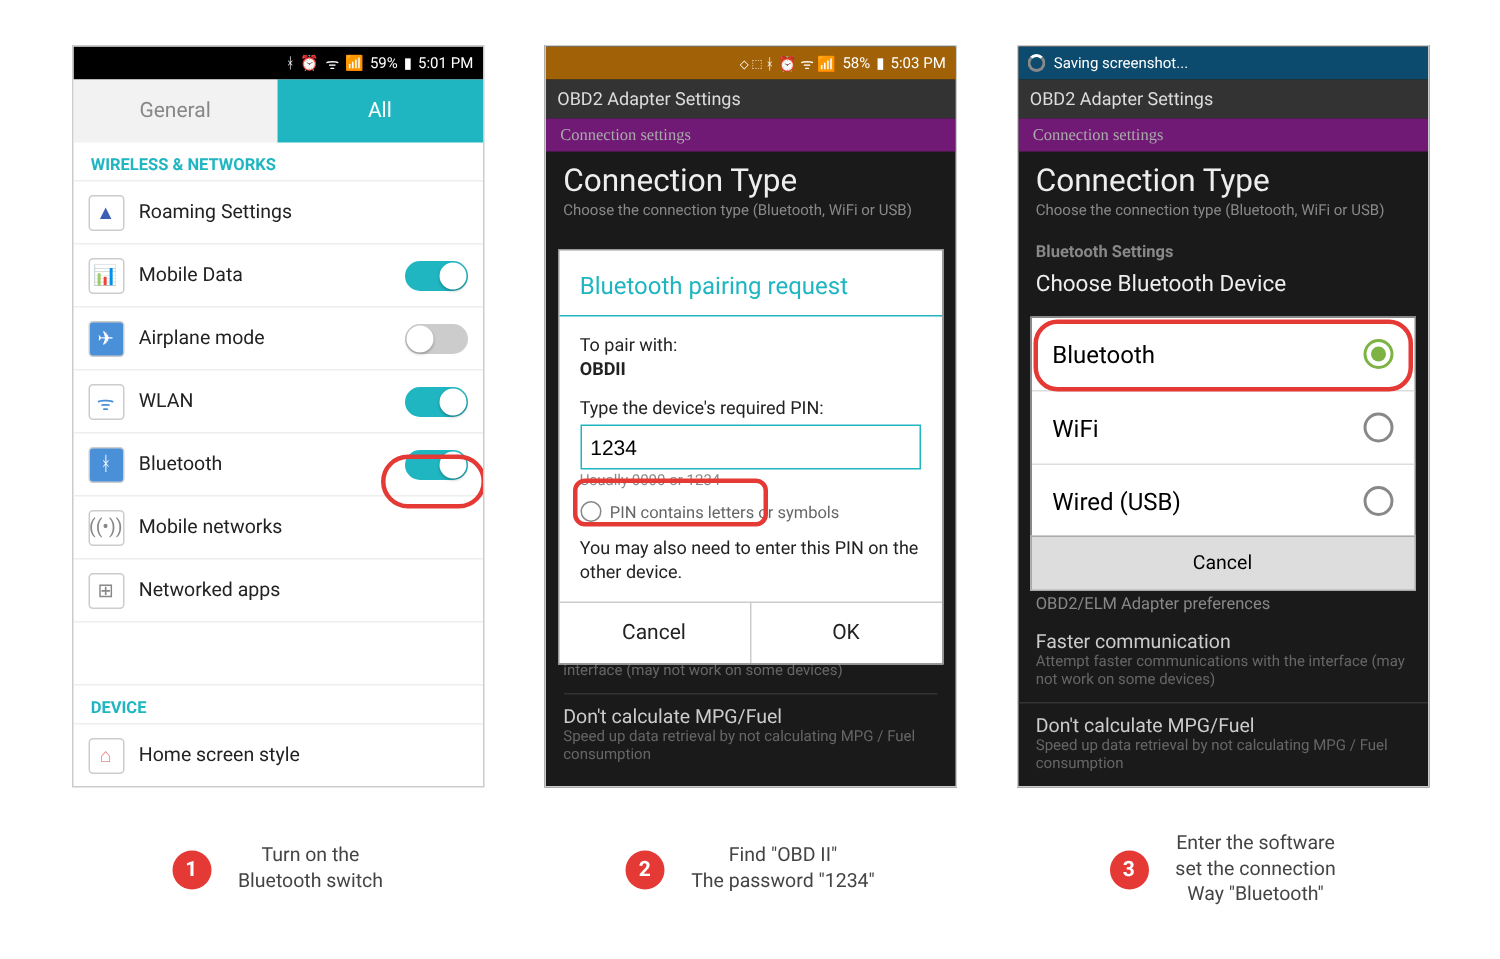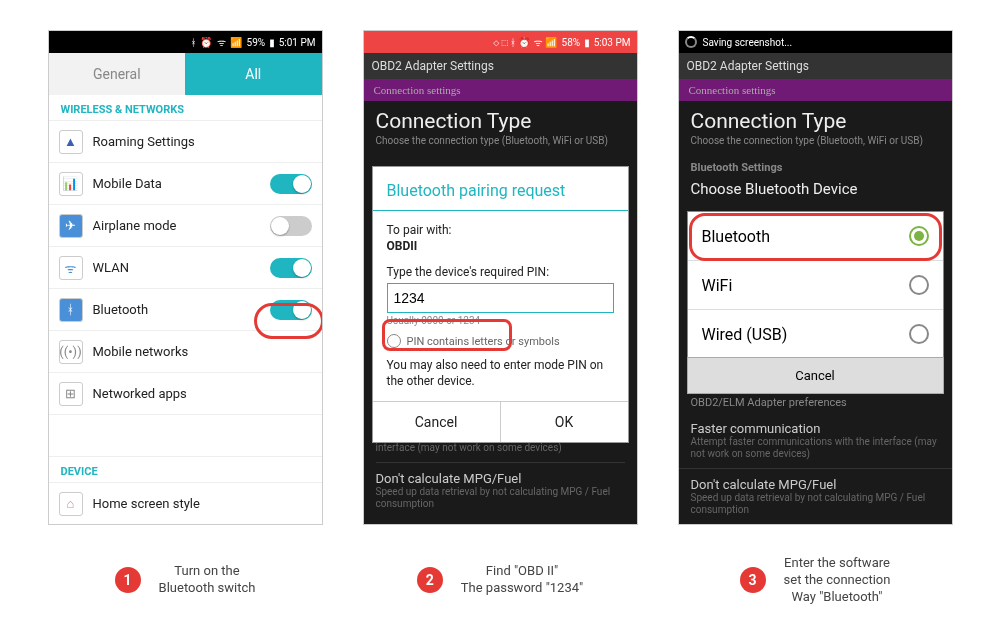--- a/index.html
+++ b/index.html
@@ -6,23 +6,23 @@
   body { font-family: Roboto, Arial, sans-serif; background: #fff; width: 1000px; height: 639px; position: relative; }
   .row { display: flex; gap: 40px; padding: 30px 30px 10px 30px; justify-content: center; }
   .phone { width: 275px; height: 495px; border: 1px solid #ccc; position: relative; overflow: hidden; background: #fff; }
   .dark { background: #1a1a1a; }
   .captions { display: flex; gap: 40px; padding: 20px 30px; justify-content: center; }
   .caption { width: 275px; display: flex; align-items: center; gap: 18px; justify-content: center; }
   .badge { width: 26px; height: 26px; border-radius: 50%; background: #e53935; color: #fff; font-weight: bold; display: flex; align-items: center; justify-content: center; font-size: 14px; flex-shrink: 0; }
   .cap-text { font-size: 13px; color: #444; text-align: center; line-height: 1.3; }
 
   
-  .statusbar { height: 22px; background: #ef4444; color: #fff; display: flex; align-items: center; justify-content: flex-end; padding: 0 6px; font-size: 10px; gap: 4px; }
+  .statusbar { height: 22px; background: #a16207; color: #fff; display: flex; align-items: center; justify-content: flex-end; padding: 0 6px; font-size: 10px; gap: 4px; }
   .statusbar.light { background: #000; }
-  .saving { display:flex; align-items:center; gap:6px; padding:0 6px; font-size:10px; color:#fff; height:22px; background:#000000;}
+  .saving { display:flex; align-items:center; gap:6px; padding:0 6px; font-size:10px; color:#fff; height:22px; background:#0c4a6e;}
   .saving .spin { width:12px;height:12px;border:2px solid #888;border-top-color:#fff;border-radius:50%;}
 
   
   .tabs { display: flex; height: 42px; justify-content: center; }
   .tab { flex:1; display:flex; align-items:center; justify-content:center; font-size:14px; }
   .tab.inactive { background:#f2f2f2; color:#888; }
   .tab.active { background:#1fb6c1; color:#fff; }
   .section-hdr { font-size:11px; color:#1fb6c1; padding:8px 12px 4px; font-weight:bold; border-bottom:1px solid #eee;}
   .setting { display:flex; align-items:center; height:42px; padding:0 10px; border-bottom:1px solid #eee; font-size:13px; gap:10px;}
   .setting .icon { width:24px; height:24px; border:1px solid #ccc; border-radius:3px; display:flex;align-items:center;justify-content:center;font-size:13px;}
@@ -167,21 +167,21 @@
       <div class="dlg-body">
         <div class="pair-label">To pair with:</div>
         <div class="pair-name">OBDII</div>
         <div>Type the device's required PIN:</div>
         <input class="pin-input" value="1234" style="">
         <div class="pin-hint">Usually 0000 or 1234</div>
         <div class="pin-check">
           <div class="cb"></div>
           <span>PIN contains letters or symbols</span>
         </div>
-        <div class="dlg-note">You may also need to enter mode PIN on the other device.</div>
+        <div class="dlg-note">You may also need to enter this PIN on the other device.</div>
       </div>
       <div class="dlg-buttons">
         <div>Cancel</div>
         <div>OK</div>
       </div>
     </div>
     <div class="highlight2"></div>
 
     <div class="obd-lower">
       <div class="obd-item">

